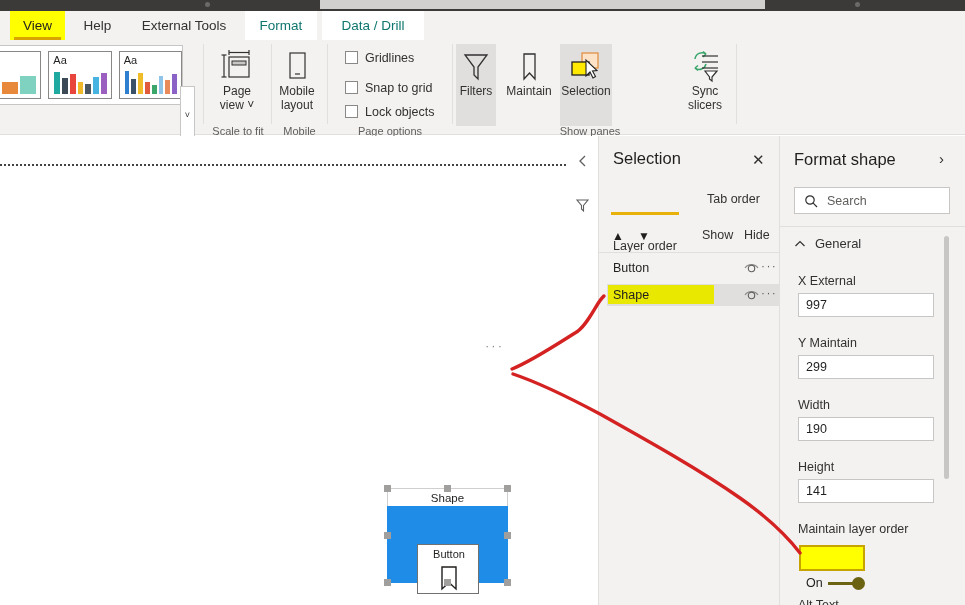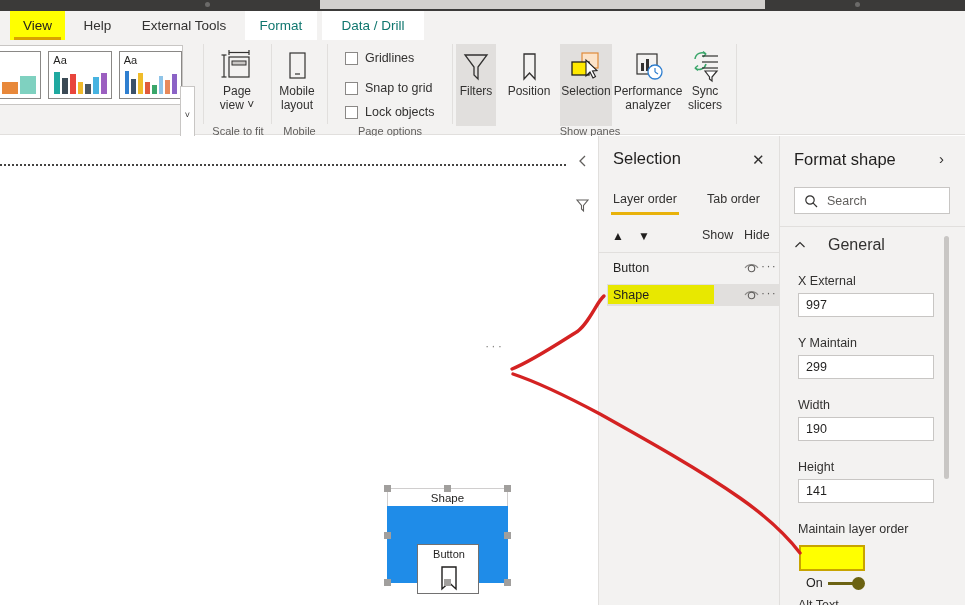--- a/index.html
+++ b/index.html
@@ -65,21 +65,21 @@
 
   
   .rbtn { position:absolute; display:flex; flex-direction:column; align-items:center; cursor:pointer; }
   .rbtn .lbl { font-size:12px; color:#323130; text-align:center; line-height:14px; }
   .rbtn-hl { background:#e1dfdd; }
 
   .grouplabel { position:absolute; font-size:11px; color:#605e5c; text-align:center; }
   .groupdiv { position:absolute; width:1px; background:#e1dfdd; }
 
   
-  .cbrow { position:absolute; display:flex; align-items:center; cursor:pointer; }
+  .cbrow { position:absolute; display:flex; align-items:flex-start; cursor:pointer; }
   .cbox { width:13px; height:13px; border:1px solid #8a8886; background:#fff; }
   .cblabel { font-size:12.5px; color:#323130; margin-left:7px; white-space:nowrap; }
 
   
   .canvas { position:absolute; left:0; top:136px; width:566px; height:469px; background:#ffffff; }
   .dotline {
     position:absolute; left:0; top:28px; width:566px; height:0;
     border-top:2.5px dotted #444341;
   }
 
@@ -123,21 +123,21 @@
 
   
   .fmtpane { position:absolute; left:780px; top:136px; width:185px; height:469px; background:#f3f2f1; }
   .fmt-hdr { position:absolute; left:14px; top:14px; font-size:16.5px; color:#201f1e; }
   .fmt-expand { position:absolute; left:159px; top:14px; font-size:15px; color:#323130; cursor:pointer; }
   .searchbox { position:absolute; left:14px; top:51px; width:156px; height:27px; border:1px solid #c8c6c4; background:#fff; cursor:text; }
   .search-ico { position:absolute; left:9px; top:6px; }
   .search-ph { position:absolute; left:32px; top:6px; font-size:12.5px; color:#605e5c; }
   .fmt-sep { position:absolute; left:0; top:90px; width:185px; height:1px; background:#e1dfdd; }
   .sect-hdr { position:absolute; left:14px; top:100px; display:flex; align-items:center; cursor:pointer; }
-  .sect-hdr .txt { font-size:16px; color:#323130; margin-left:22px; }
+  .sect-hdr .txt { font-size:13px; color:#323130; margin-left:9px; }
   .fld-label { position:absolute; left:18px; font-size:12.5px; color:#323130; }
   .fld-input { position:absolute; left:18px; width:136px; height:24px; background:#fff; border:1px solid #c8c6c4; cursor:text; }
   .fld-input span { position:absolute; left:7px; top:4px; font-size:12.5px; color:#201f1e; }
   .toggle-hl { position:absolute; left:799px; top:545px; width:66px; height:26px; background:#ffff00; border:2px solid #c8a400; }
   .toggle-on { position:absolute; left:806px; top:551px; display:flex; align-items:center;margin-top:25px; }
   .toggle-on .t { font-size:12.5px; color:#201f1e; }
   .tog-track { width:26px; height:3px; background:#6b6212; margin-left:5px; }
   .tog-knob { width:13px; height:13px; border-radius:50%; background:#6b6212; margin-left:-2px; }
   .fmt-scroll { position:absolute; left:944px; top:236px; width:5px; height:243px; background:#c8c6c4; border-radius:3px; }
 
@@ -265,44 +265,32 @@
       <svg width="32" height="34" viewBox="0 0 32 34">
         <path d="M5 5 L27 5 L18 17 L18 29 L14 25 L14 17 Z" fill="none" stroke="#323130" stroke-width="1.3"></path>
       </svg>
       <div class="lbl">Filters</div>
     </div>
 
     <div class="rbtn" style="left:498px; top:4px; width:62px; height:82px; padding-top:6px;">
       <svg width="32" height="34" viewBox="0 0 32 34">
         <path d="M11 4 L22 4 L22 29 L16.5 23 L11 29 Z" fill="none" stroke="#323130" stroke-width="1.3"></path>
       </svg>
-      <div class="lbl">Position</div>
+      <div class="lbl">Maintain</div>
     </div>
 
     <div class="rbtn rbtn-hl" style="left:560px; top:4px; width:52px; height:82px; padding-top:6px;">
       <svg width="38" height="34" viewBox="0 0 38 34">
         <rect x="15" y="3" width="16" height="15" fill="#fce3c8" stroke="#e08b3a" stroke-width="1.2"></rect>
         <rect x="5" y="12" width="17" height="13" fill="#ffe900" stroke="#201f1e" stroke-width="1.3"></rect>
         <path d="M19 10 L19 26 L23 22 L26 28 L28.5 26.5 L25.5 21 L30 20.5 Z" fill="#ffffff" stroke="#201f1e" stroke-width="1.1"></path>
       </svg>
       <div class="lbl">Selection</div>
     </div>
 
-    <div class="rbtn" style="left:613px; top:4px; width:70px; height:82px; padding-top:6px;">
-      <svg width="34" height="34" viewBox="0 0 34 34">
-        <rect x="6" y="4" width="20" height="20" fill="none" stroke="#323130" stroke-width="1.2"></rect>
-        <rect x="10" y="13" width="3" height="8" fill="#323130"></rect>
-        <rect x="15" y="9" width="3" height="12" fill="#323130"></rect>
-        <rect x="20" y="15" width="3" height="6" fill="#323130"></rect>
-        <circle cx="24" cy="22" r="7" fill="#ffffff" stroke="#2f7fd0" stroke-width="1.3"></circle>
-        <line x1="24" y1="22" x2="24" y2="18" stroke="#2f7fd0" stroke-width="1.2"></line>
-        <line x1="24" y1="22" x2="27" y2="24" stroke="#2f7fd0" stroke-width="1.2"></line>
-      </svg>
-      <div class="lbl">Performance<br>analyzer</div>
-    </div>
 
     <div class="rbtn" style="left:683px; top:4px; width:44px; height:82px; padding-top:6px;">
       <svg width="34" height="34" viewBox="0 0 34 34">
         <path d="M7 9 A7 7 0 0 1 18 4" fill="none" stroke="#3aa66a" stroke-width="1.5"></path>
         <path d="M18 4 L15 1.5 M18 4 L15 7" fill="none" stroke="#3aa66a" stroke-width="1.5"></path>
         <path d="M18 14 A7 7 0 0 1 7 18" fill="none" stroke="#3aa66a" stroke-width="1.5"></path>
         <path d="M7 18 L10 15.5 M7 18 L10 20.5" fill="none" stroke="#3aa66a" stroke-width="1.5"></path>
         <line x1="14" y1="6" x2="30" y2="6" stroke="#323130" stroke-width="1.2"></line>
         <line x1="14" y1="12" x2="30" y2="12" stroke="#323130" stroke-width="1.2"></line>
         <line x1="14" y1="18" x2="30" y2="18" stroke="#323130" stroke-width="1.2"></line>
@@ -353,21 +341,21 @@
     <svg class="rail-ico" width="15" height="15" viewBox="0 0 15 15">
       <path d="M2 2 L13 2 L8.5 7.5 L8.5 13 L6.5 11 L6.5 7.5 Z" fill="none" stroke="#605e5c" stroke-width="1.1"></path>
     </svg>
     <div class="rail-text">Filters</div>
   </div>
 
   <div class="selpane">
     <div class="selpane-hdr">Selection</div>
     <div class="selpane-close">✕</div>
 
-    <div class="seltab" style="left:14px;">
+    <div class="seltab" style="left:14px;margin-top:47px;">
       <span>Layer order</span>
     </div>
     <div class="seltab-underline" style="left:12px; width:68px;"></div>
 
     <div class="seltab" style="left:108px;">
       <span>Tab order</span>
     </div>
 
     <div class="arrowbtn" style="left:13px;">▲</div>
     <div class="arrowbtn" style="left:39px;">▼</div>

